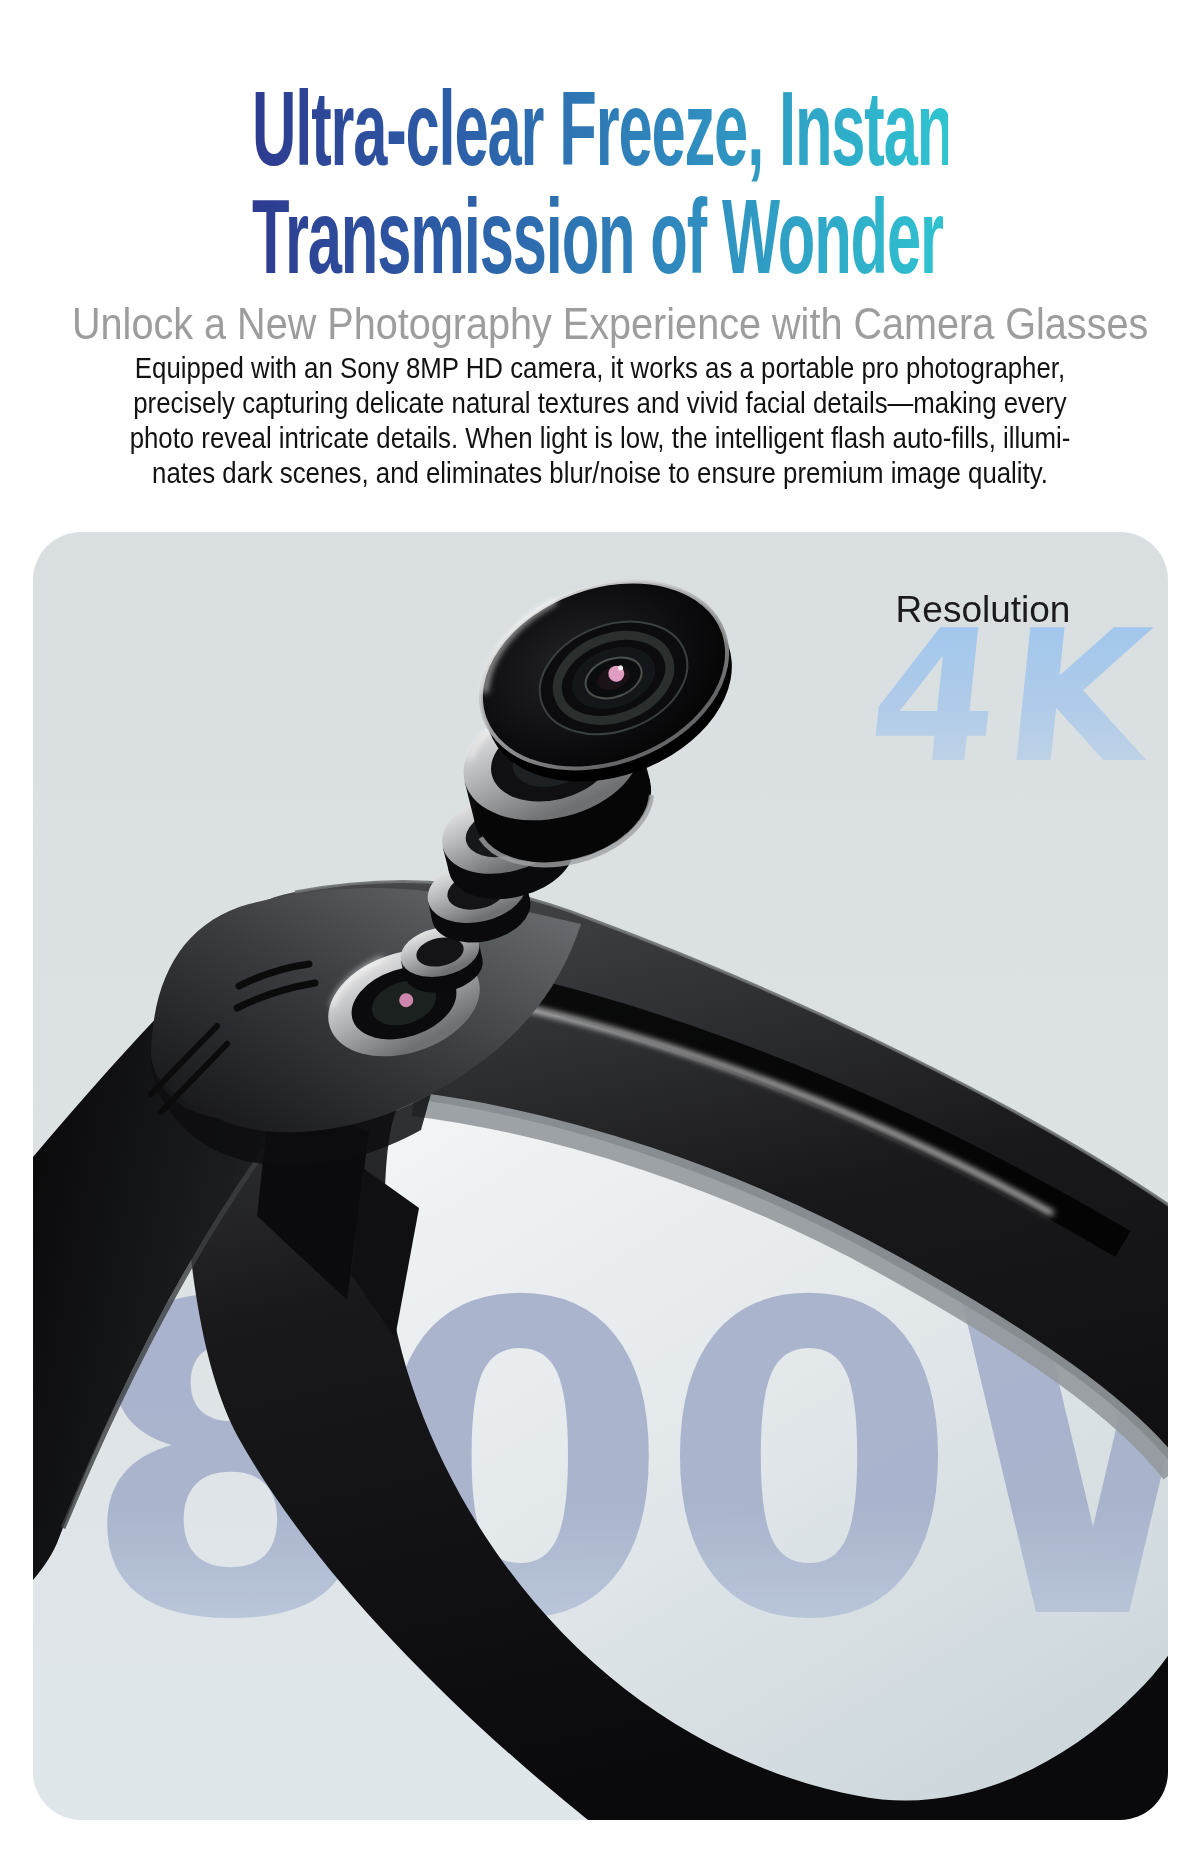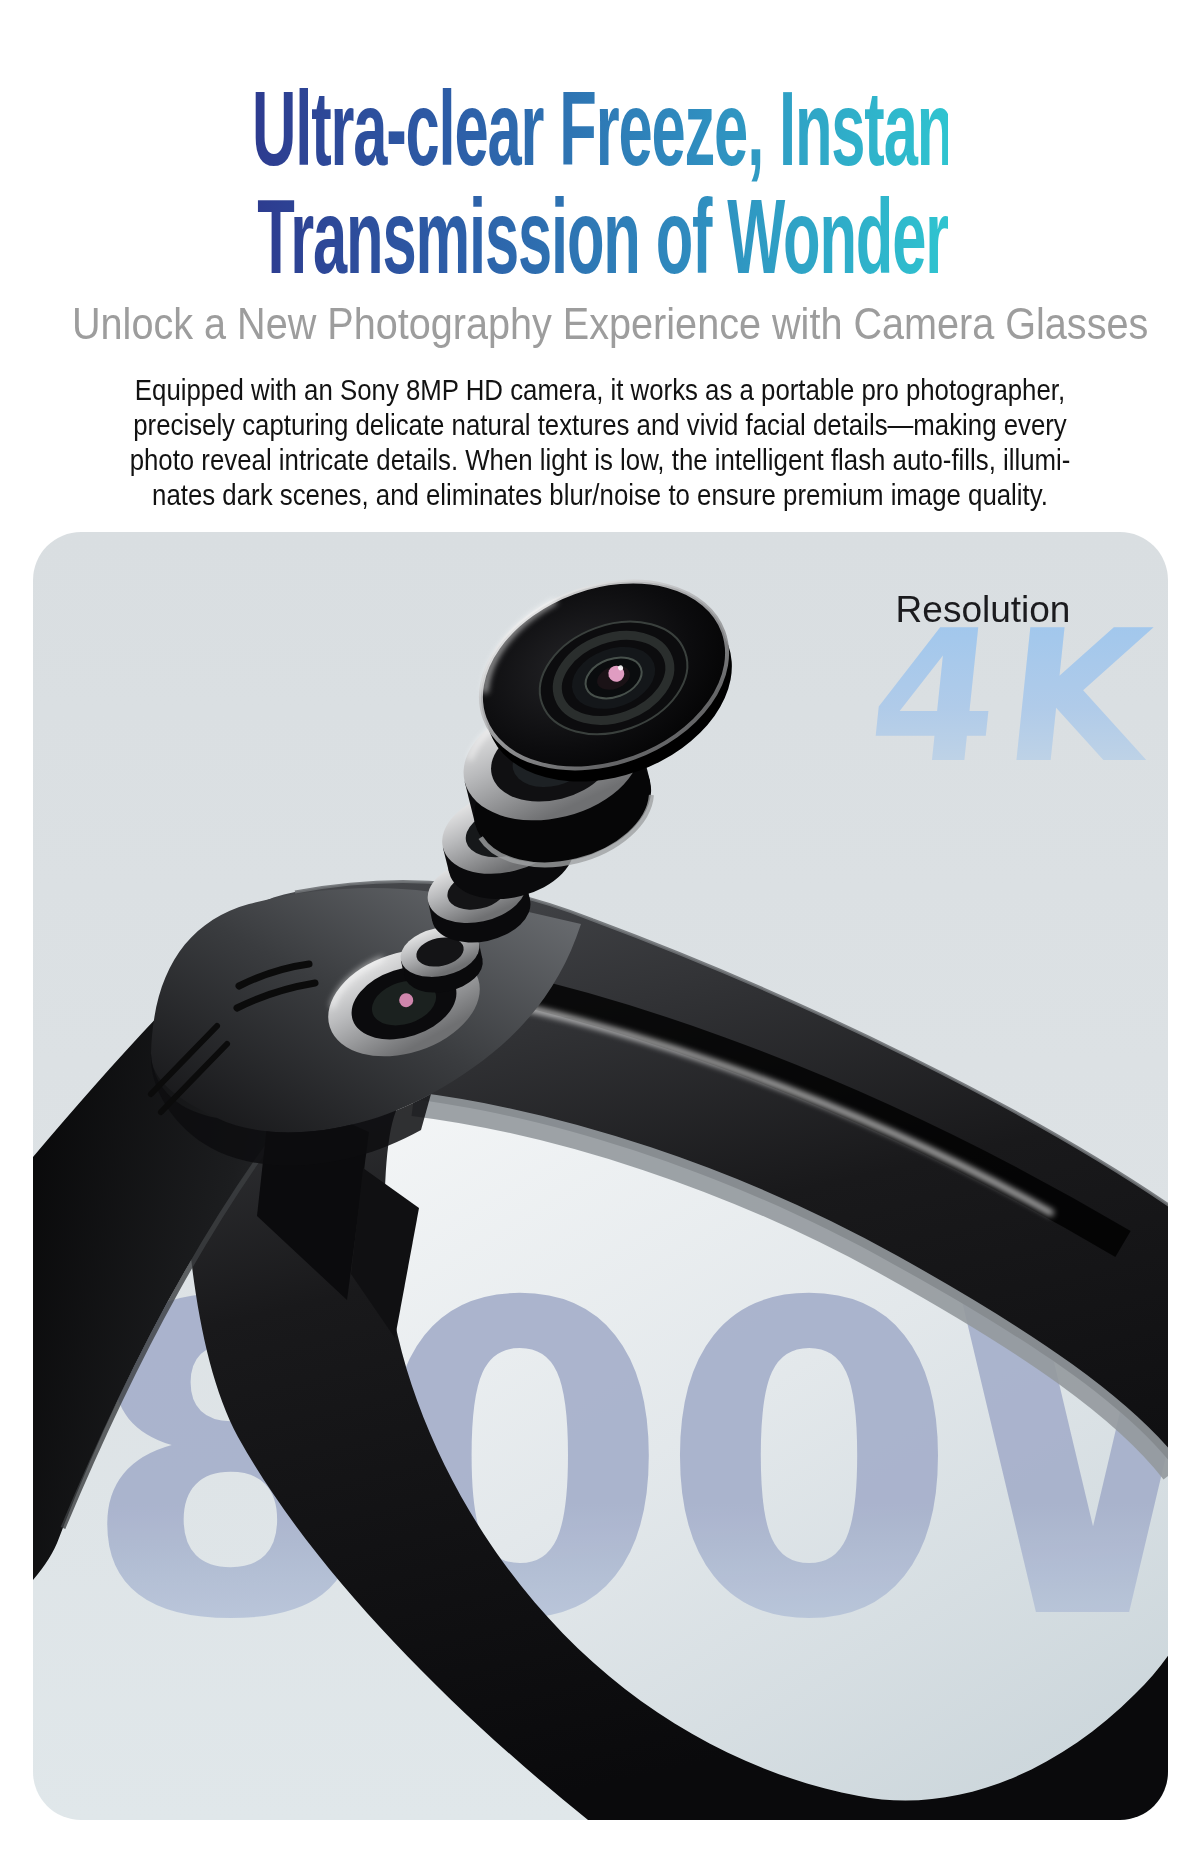--- a/index.html
+++ b/index.html
@@ -5,37 +5,37 @@
   html,body{margin:0;padding:0;}
   body{
     width:1200px;height:1856px;overflow:hidden;
     background:#ffffff;
     font-family:"Liberation Sans", sans-serif;
     -webkit-font-smoothing:antialiased;
   }
   .page{width:1200px;height:1856px;position:relative;}
 
   
-  .headline{padding-top:74px;text-align:right;line-height:1.02;}
+  .headline{padding-top:74px;text-align:left;line-height:1.02;}
   .h1line{
     display:block;white-space:nowrap;
     font-size:106px;font-weight:bold;letter-spacing:-2px;
     transform:scaleX(.58);transform-origin:50% 50%;
     background:linear-gradient(90deg,#2d3b8f 0%,#2d5fa8 30%,#2f8abe 62%,#2fc4d0 100%);
     -webkit-background-clip:text;background-clip:text;
     -webkit-text-fill-color:transparent;color:transparent;
   }
   .subtitle{
     margin-top:8px;text-align:center;white-space:nowrap;
     font-size:45px;color:#9d9d9d;font-weight:400;
     transform:scaleX(.88);transform-origin:50% 50%;
   }
 
   
-  .bodycopy{margin-top:22px;text-align:center;color:#121212;}
+  .bodycopy{text-align:center;color:#121212;}
   .bodyline{
     display:block;white-space:nowrap;font-size:30px;line-height:35px;
     transform:scaleX(.86);transform-origin:50% 50%;
   }
 
   
   .hero{
     position:absolute;left:33px;top:532px;width:1135px;height:1288px;
     border-radius:48px;overflow:hidden;
     background:linear-gradient(180deg,#d9dee1 0%,#dde2e5 55%,#e0e7ea 100%);

